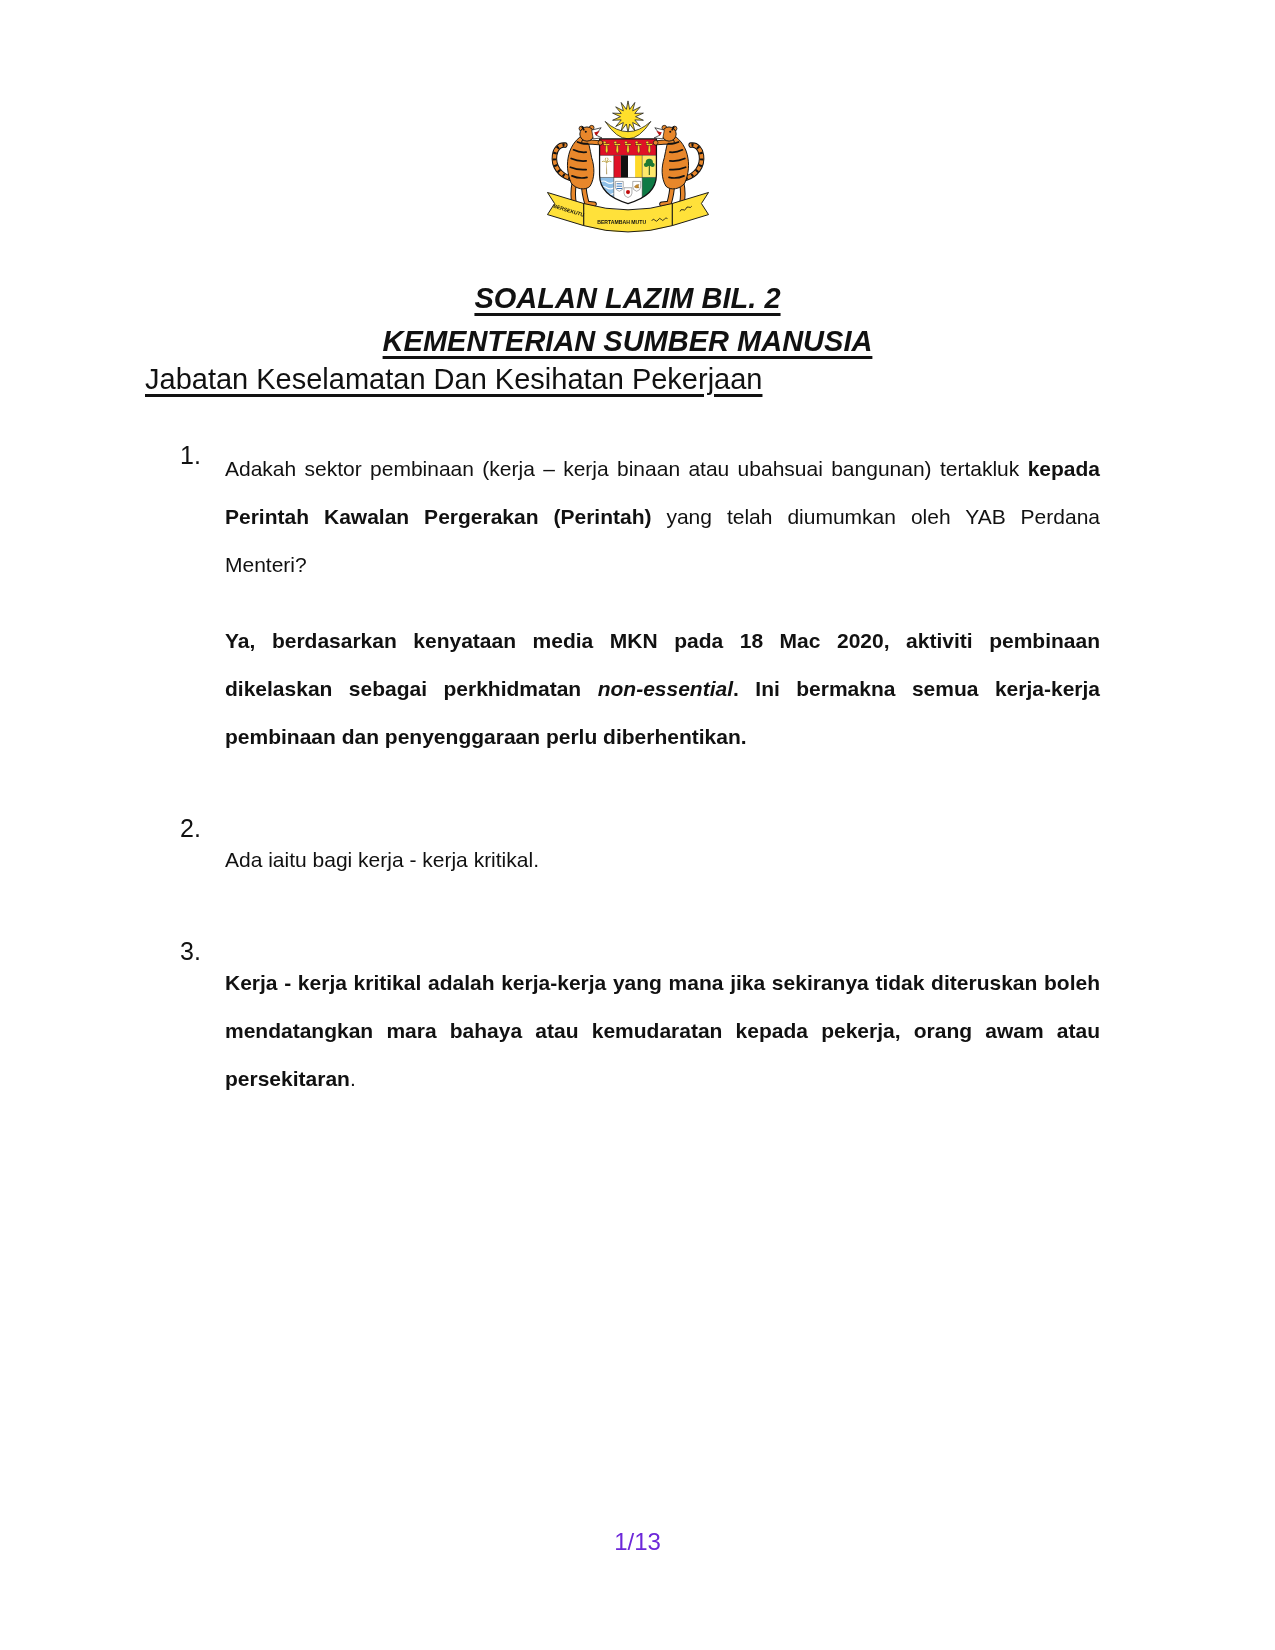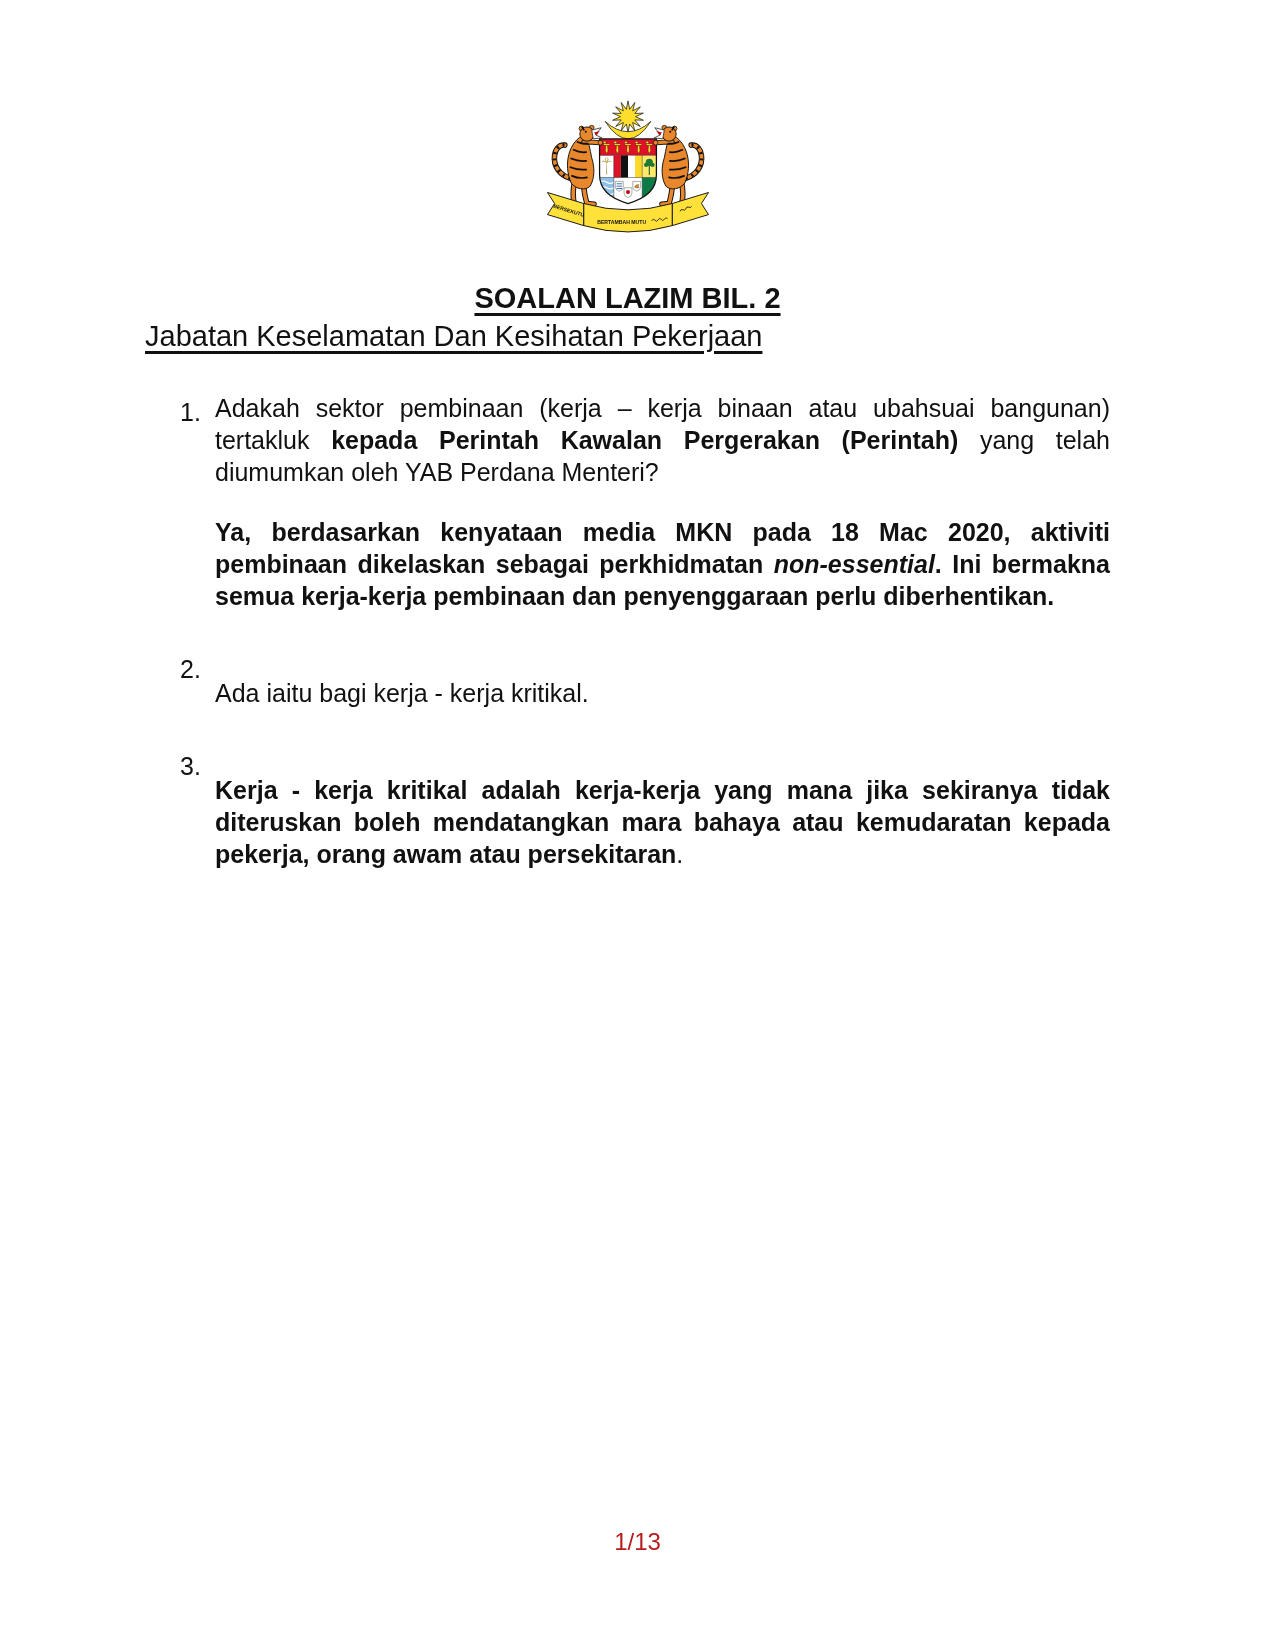--- a/index.html
+++ b/index.html
@@ -14,45 +14,46 @@
   .emblem-wrap svg { display:inline-block; }
 
   .doc-title {
     margin-top:30px; text-align:center;
     font-weight:bold; font-size:29px; line-height:43px;
   }
   .doc-title .t-line {
     text-decoration:underline;
     text-decoration-thickness:2.5px;
     text-underline-offset:5px;
+    font-style:italic;
   }
 
   .section-heading {
     margin-top:46px; font-size:29px; font-weight:normal;
     text-decoration:underline; text-decoration-thickness:2.5px;
     text-underline-offset:5px;
   }
 
   .faq-list { margin-top:39px; }
   .faq-item { display:flex; margin-top:37px; }
   .faq-item:first-child { margin-top:0; }
   .faq-num {
     flex:0 0 35px; margin-left:35px;
     font-size:25px; line-height:40px;
   }
   .faq-body { flex:1; min-width:0; }
   .question, .answer {
-    margin:0; font-size:25px; line-height:32px;
+    margin:10px; font-size:21px; line-height:48px;
     text-align:justify; text-justify:inter-word;
   }
   .answer { margin-top:28px; font-weight:bold; }
 
   .page-footer {
     position:absolute; left:0; right:0; top:1528px;
-    text-align:center; font-size:24px; color:#b91c1c;
+    text-align:center; font-size:24px; color:#6d28d9;
   }
 </style>
 </head>
 <body>
 
 <div class="page">
 
   <div class="emblem-wrap">
     <svg width="190" height="150" viewBox="0 0 240 190" xmlns="http://www.w3.org/2000/svg">
       <defs>
@@ -172,20 +173,21 @@
         <text transform="translate(25,145) rotate(17)" font-size="6.5" font-weight="bold" font-family="Liberation Sans, sans-serif" fill="#111">BERSEKUTU</text>
         <text x="112" y="166" text-anchor="middle" font-size="6.5" font-weight="bold" font-family="Liberation Sans, sans-serif" fill="#111">BERTAMBAH MUTU</text>
         <path d="M150,162 q2,-4 4,-1 q2,3 4,0 q2,-4 4,-1 q2,3 4,0 q2,-3 4,-1" stroke="#111" stroke-width="1" fill="none"></path>
         <path d="M186,150 q2,-3 4,-1 q2,2 4,0 q2,-3 4,-1 q2,2 4,0" transform="rotate(-17 186 150)" stroke="#111" stroke-width="1" fill="none"></path>
       </g>
     </svg>
   </div>
 
   <div class="doc-title">
     <div><span class="t-line">SOALAN LAZIM BIL. 2</span></div>
+    <div><span class="t-line">KEMENTERIAN SUMBER MANUSIA</span></div>
   </div>
 
   <div>
     <span class="section-heading">Jabatan Keselamatan Dan Kesihatan Pekerjaan</span>
   </div>
 
   <div class="faq-list" id="faq-list">
       <div class="faq-item">
         <div class="faq-num">1.</div>
         <div class="faq-body">

